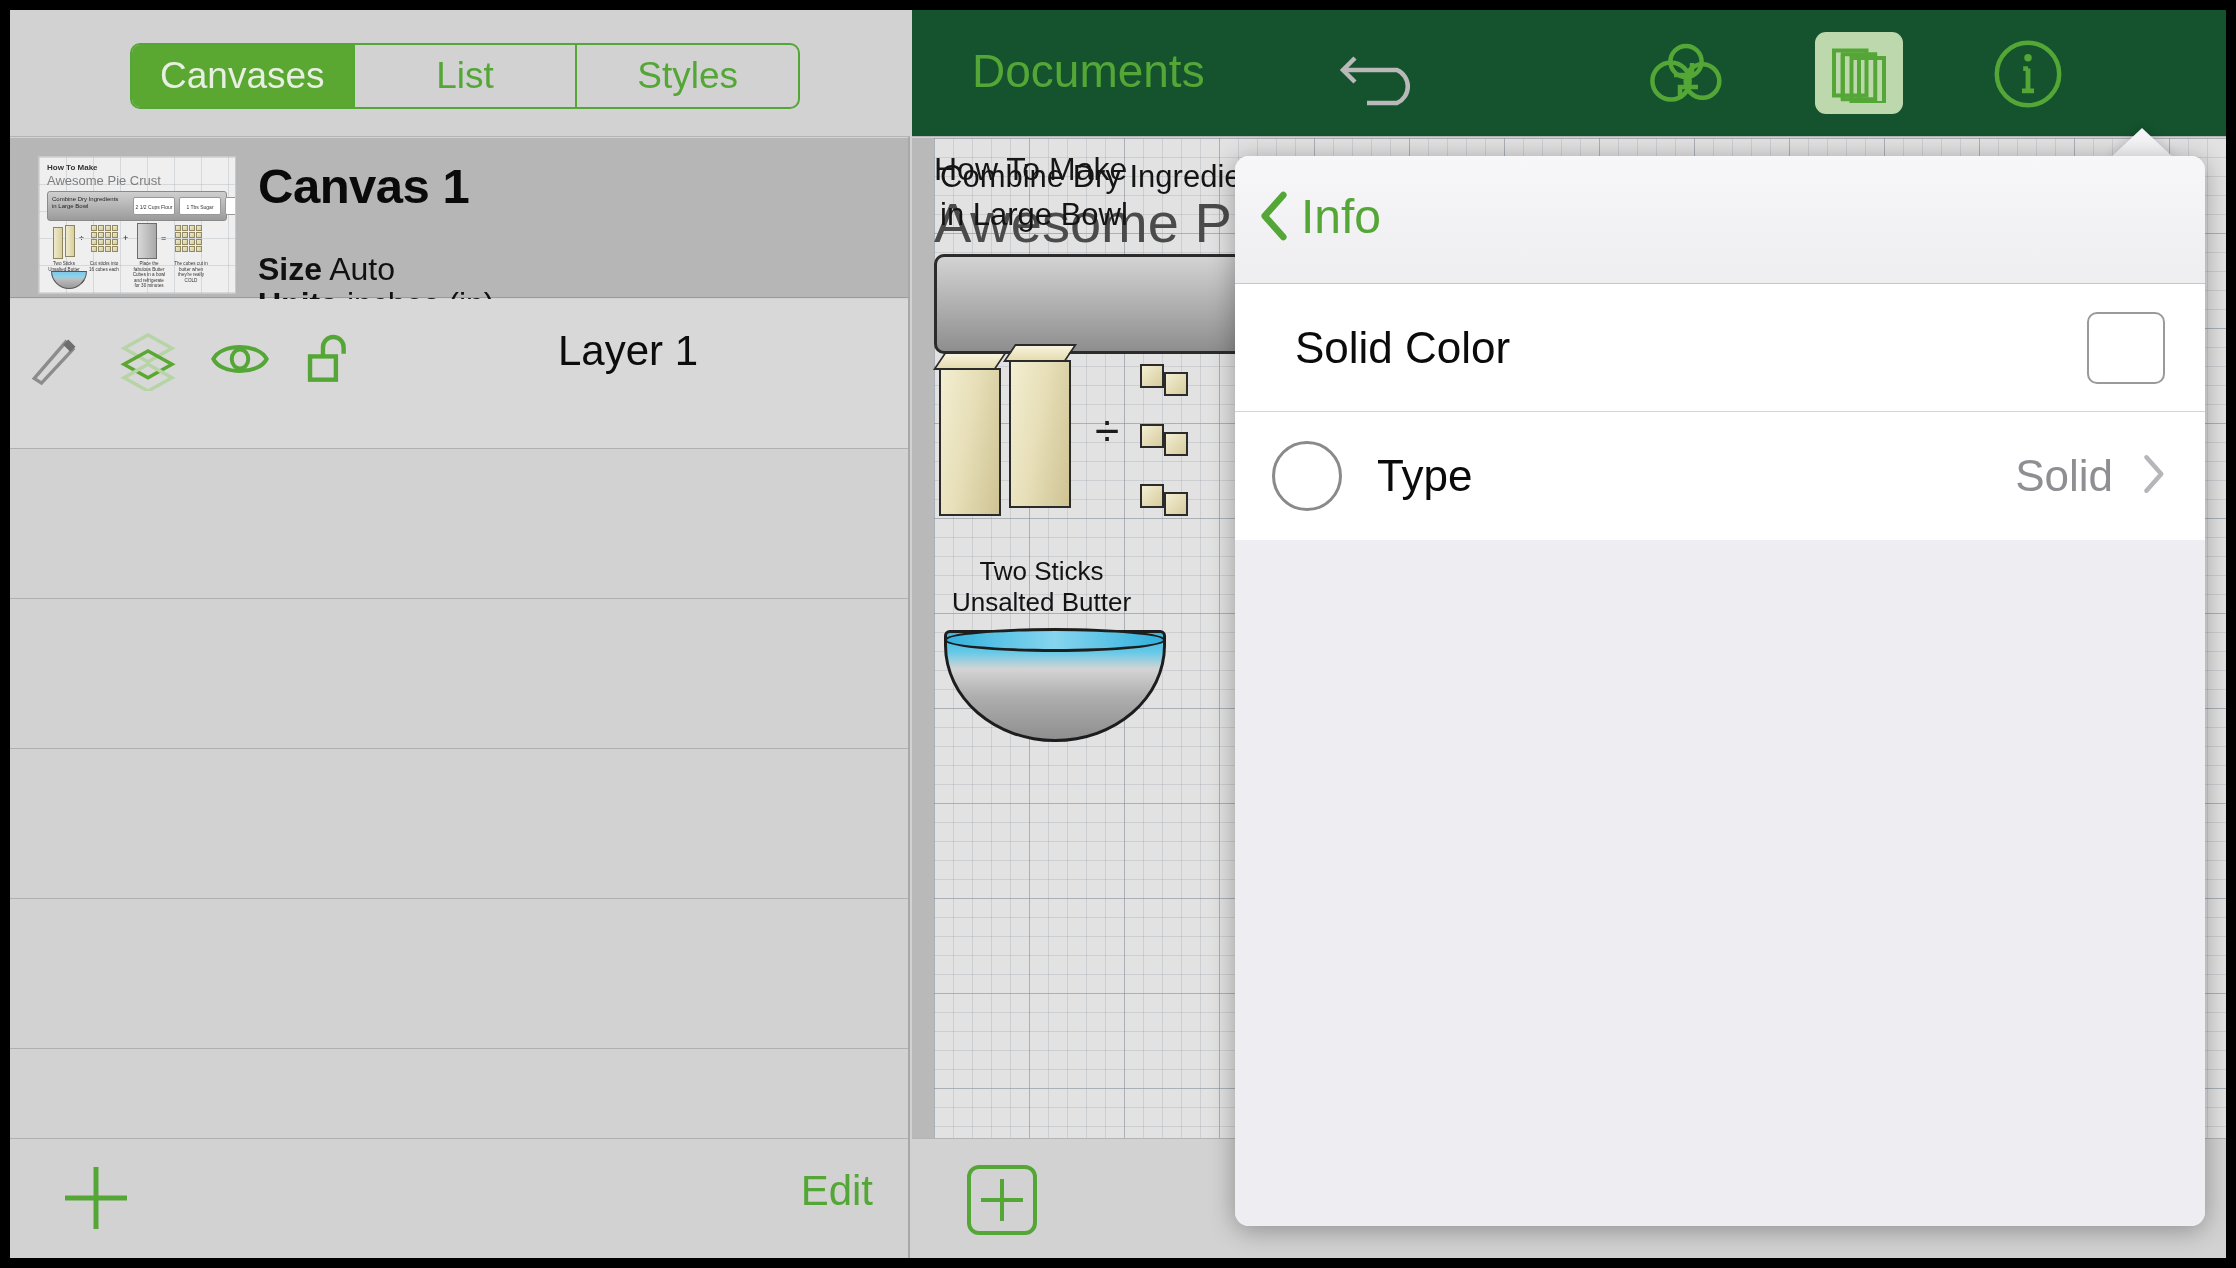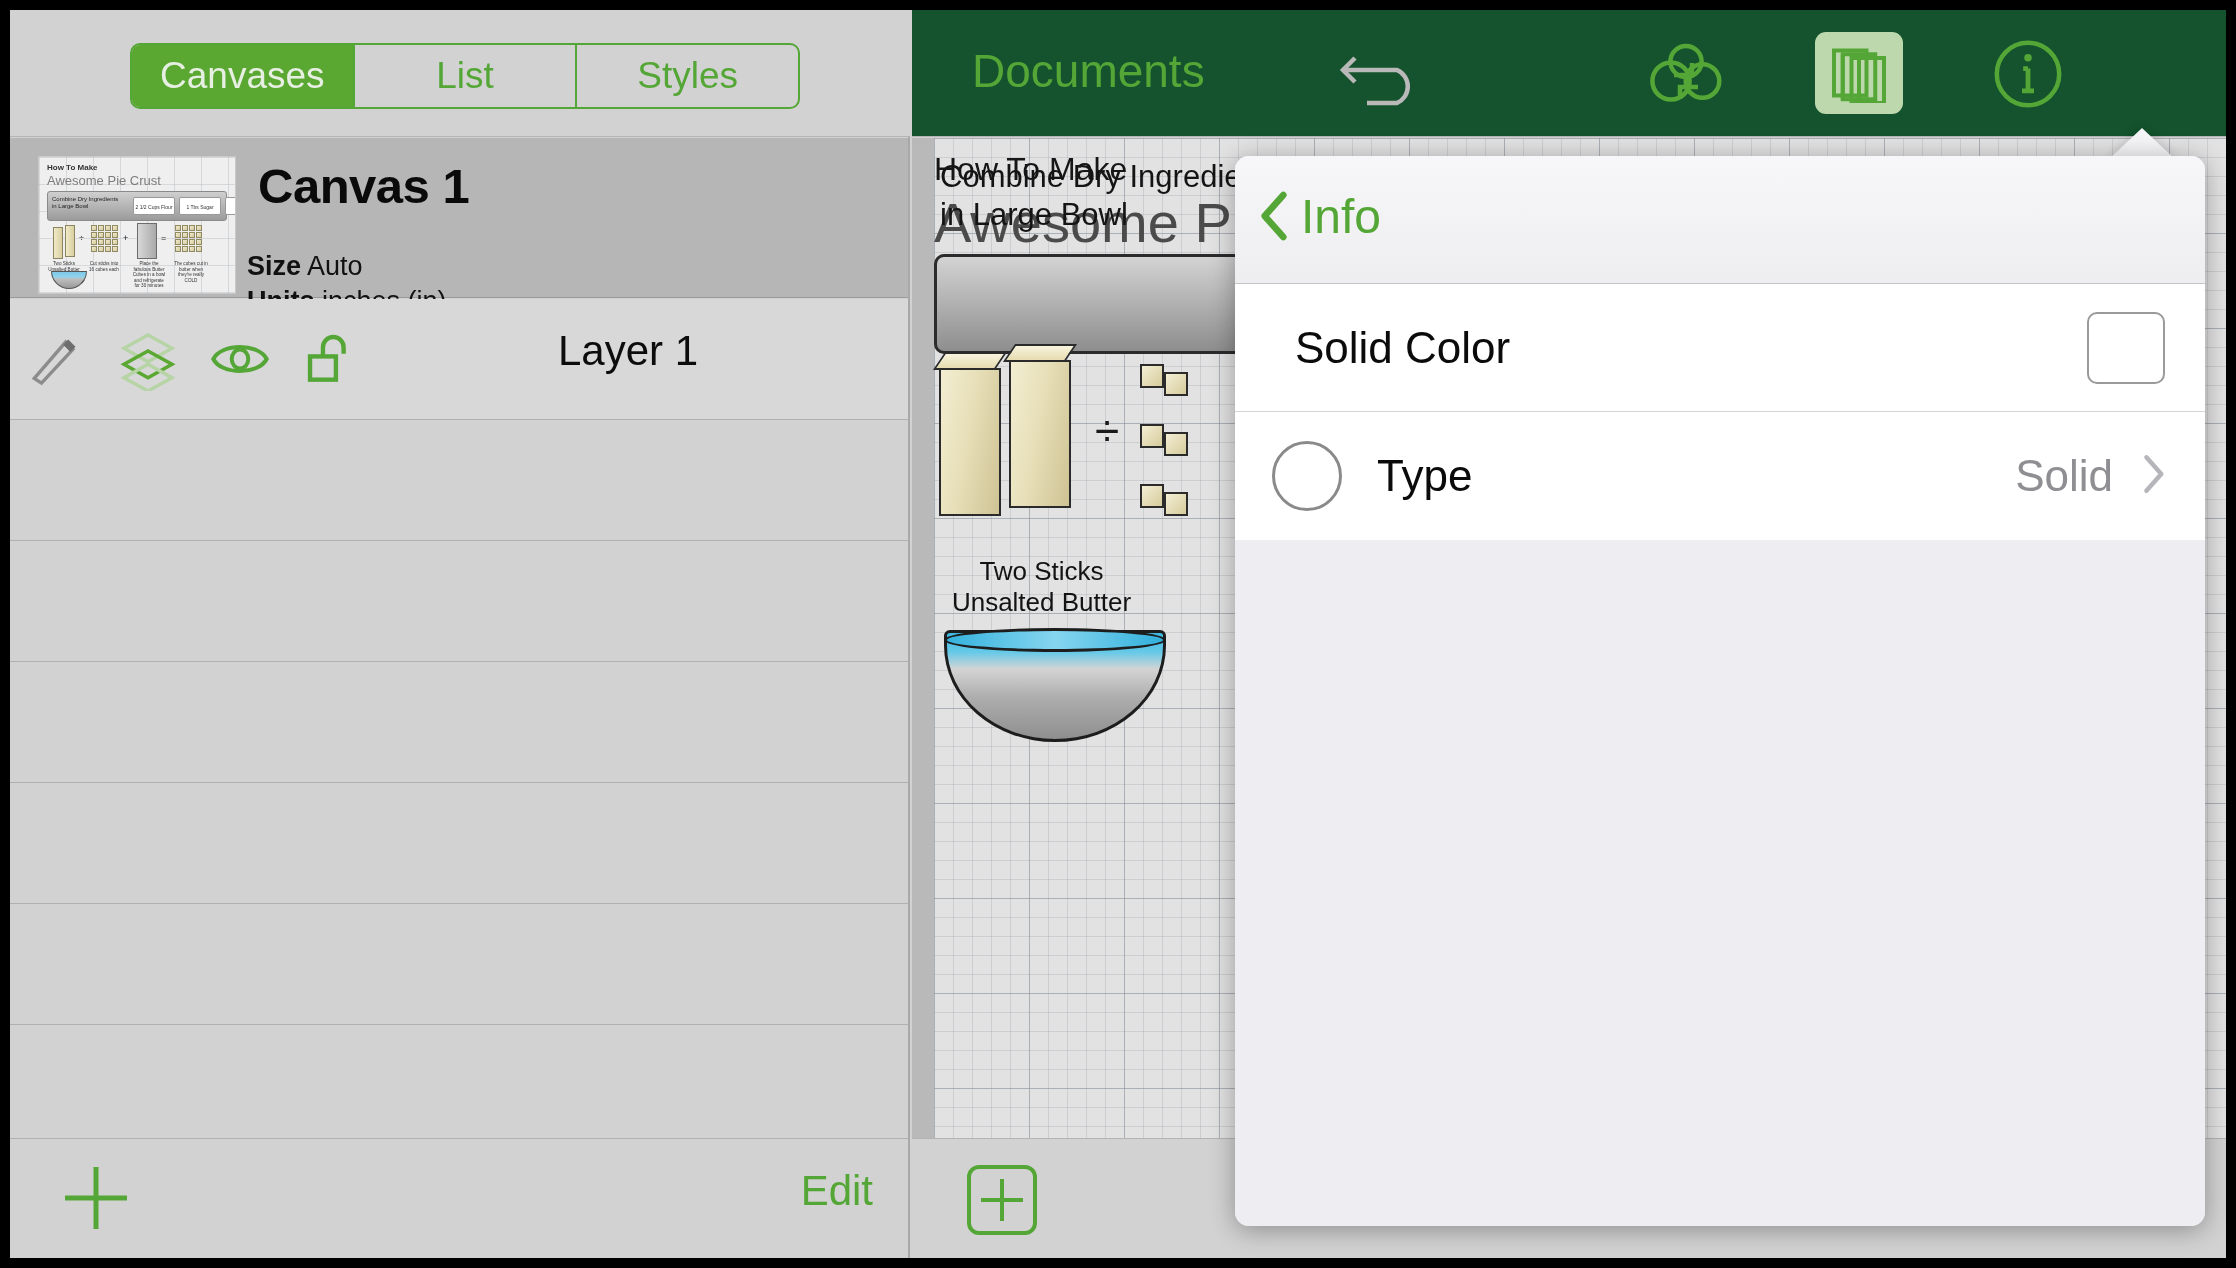--- a/index.html
+++ b/index.html
@@ -107,34 +107,34 @@
     position:absolute; background: linear-gradient(90deg,#d8d8d8,#a9a9a9);
     border:1px solid #6c6c6c;
   }
 
   #canvas-title {
     position: absolute; left: 248px; top: 20px;
     font-size: 49px; font-weight: bold; color: #0a0a0a;
     letter-spacing: -0.5px;
   }
   .meta-line {
-    position: absolute; left: 237px;
-    font-size: 27px; color: #111;
+    position: absolute; left: 248px;
+    font-size: 32px; color: #111;
   }
   .meta-line b { font-weight: bold; }
   .meta-line span { font-weight: normal; }
   #meta1 { top: 113px; }
   #meta2 { top: 148px; }
   #meta3 { top: 183px; }
 
   
   #layer-list { position: absolute; left: 0; top: 289px; width: 898px; }
   .layer-row {
     position: relative;
-    height: 121px;
+    height: 150px;
     border-bottom: 1px solid #b0b0b0;
   }
   .layer-row.first { background: #d8d8d8; }
   .layer-row.empty { background: #d2d2d2; }
   .layer-icons {
     position: absolute; left: 0; top: 0; height: 119px;
     display: flex; align-items: center;
   }
   .l-icon { width: 92px; display: flex; align-items: center; justify-content: center; }
   #layer-name {

